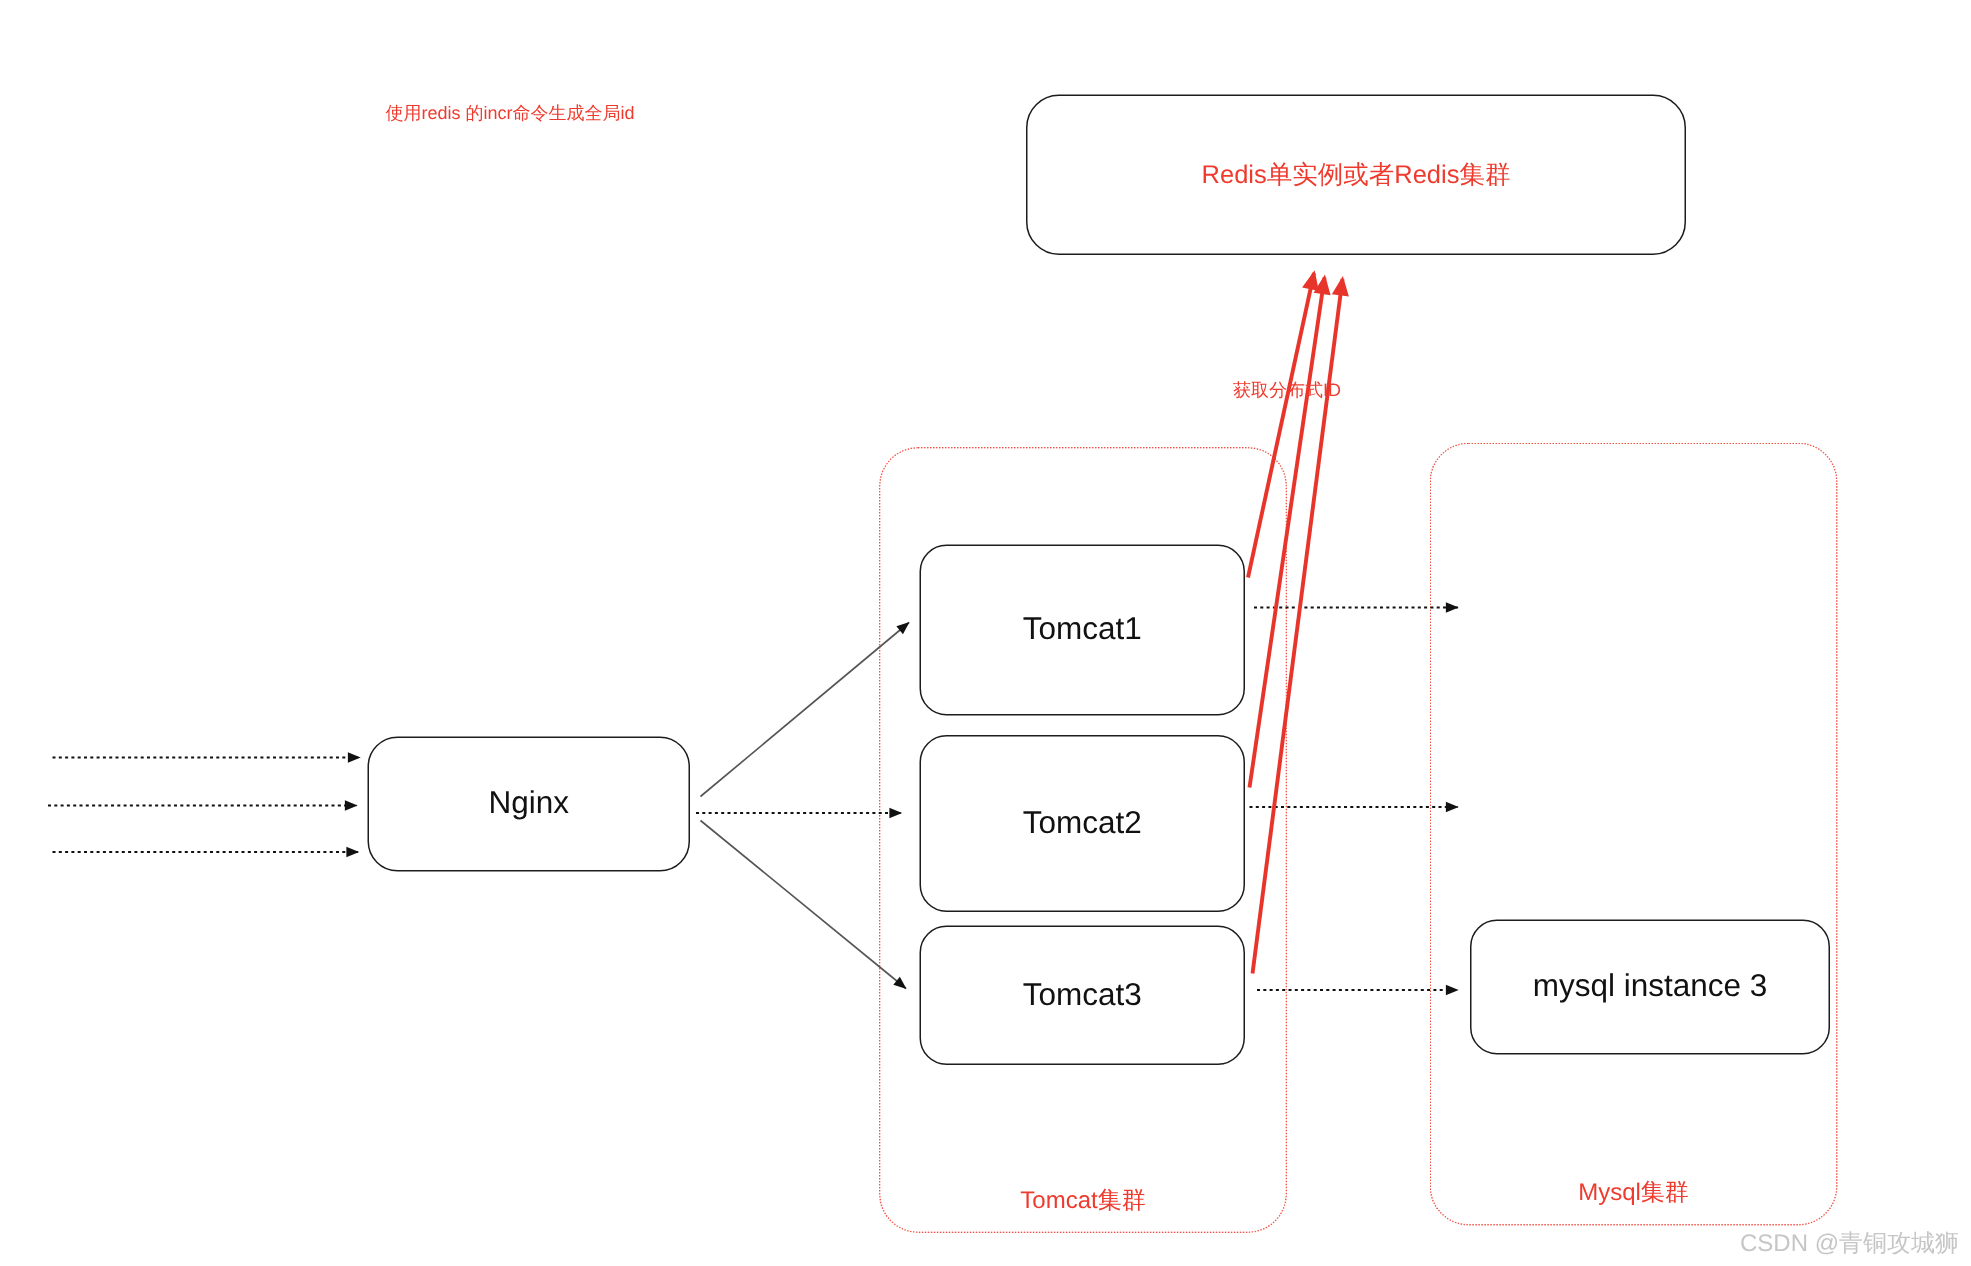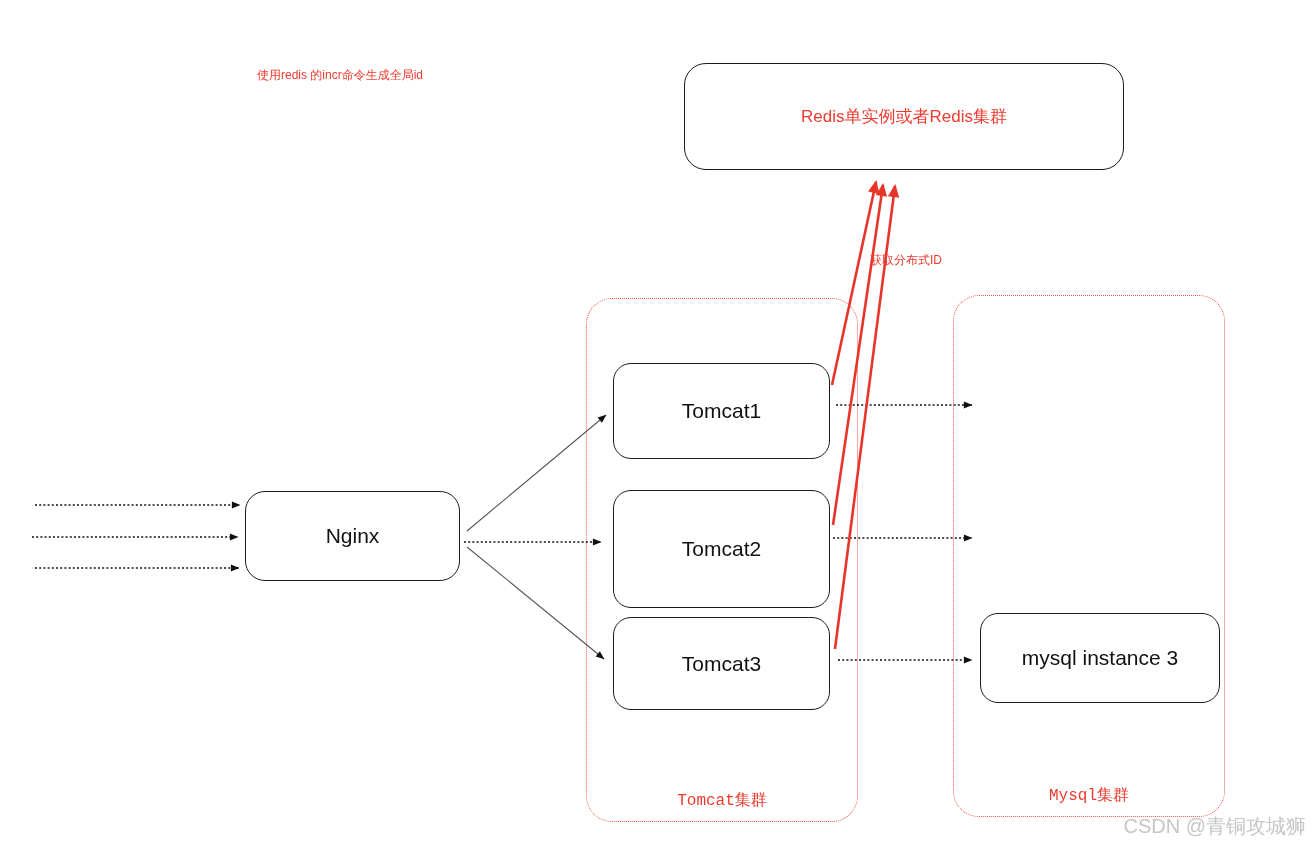--- a/index.html
+++ b/index.html
@@ -29,62 +29,61 @@
     border-radius:26px;
     box-sizing:border-box;
     z-index:1;
   }
   .cluster-label{
     position:absolute;
     left:0;right:0;bottom:10px;
     text-align:center;
     color:#ee3b2e;
     font-size:16px;
-    font-family:Liberation Mono, monospace;
   }
   .annotation{
     position:absolute;
     color:#ee3b2e;
     font-size:12px;
     z-index:4;
     white-space:nowrap;
   }
   #wires{
     position:absolute;left:0;top:0;width:1314px;height:844px;
     z-index:3;pointer-events:none;
   }
   .watermark{
     position:absolute;
     right:8px;bottom:4px;
     color:#c6c6c6;
-    font-size:20px;
+    font-size:16px;
     z-index:4;
     white-space:nowrap;
   }
 </style>
 </head>
 <body>
 
 <div id="canvas">
 
   <div class="annotation" style="left:257px;top:67px;">使用redis 的incr命令生成全局id</div>
-  <div class="annotation" style="left:822px;top:252px;margin-left:48px;">获取分布式ID</div>
+  <div class="annotation" style="left:822px;top:252px;">获取分布式ID</div>
 
   <div class="cluster" style="left:586px;top:298px;width:272px;height:524px;">
     <div class="cluster-label">Tomcat集群</div>
   </div>
   <div class="cluster" style="left:953px;top:295px;width:272px;height:522px;">
     <div class="cluster-label">Mysql集群</div>
   </div>
 
   <div class="node redis" style="left:684px;top:63px;width:440px;height:107px;">Redis单实例或者Redis集群</div>
 
   <div class="node nginx" style="left:245px;top:491px;width:215px;height:90px;">Nginx</div>
 
-  <div class="node" style="left:613px;top:363px;width:217px;height:96px;">Tomcat1</div>
+  <div class="node" style="left:613px;top:363px;width:217px;height:114px;">Tomcat1</div>
   <div class="node" style="left:613px;top:490px;width:217px;height:118px;">Tomcat2</div>
   <div class="node" style="left:613px;top:617px;width:217px;height:93px;">Tomcat3</div>
 
   <div class="node" style="left:980px;top:613px;width:240px;height:90px;">mysql instance 3</div>
 
   <svg id="wires" viewBox="0 0 1314 844" xmlns="http://www.w3.org/2000/svg">
     <defs>
       <marker id="mb" viewBox="0 0 10 10" refX="9" refY="5" markerUnits="userSpaceOnUse" markerWidth="10" markerHeight="9" orient="auto-start-reverse">
         <path d="M0,1.2 L9.5,5 L0,8.8 z" fill="#111111"></path>
       </marker>

